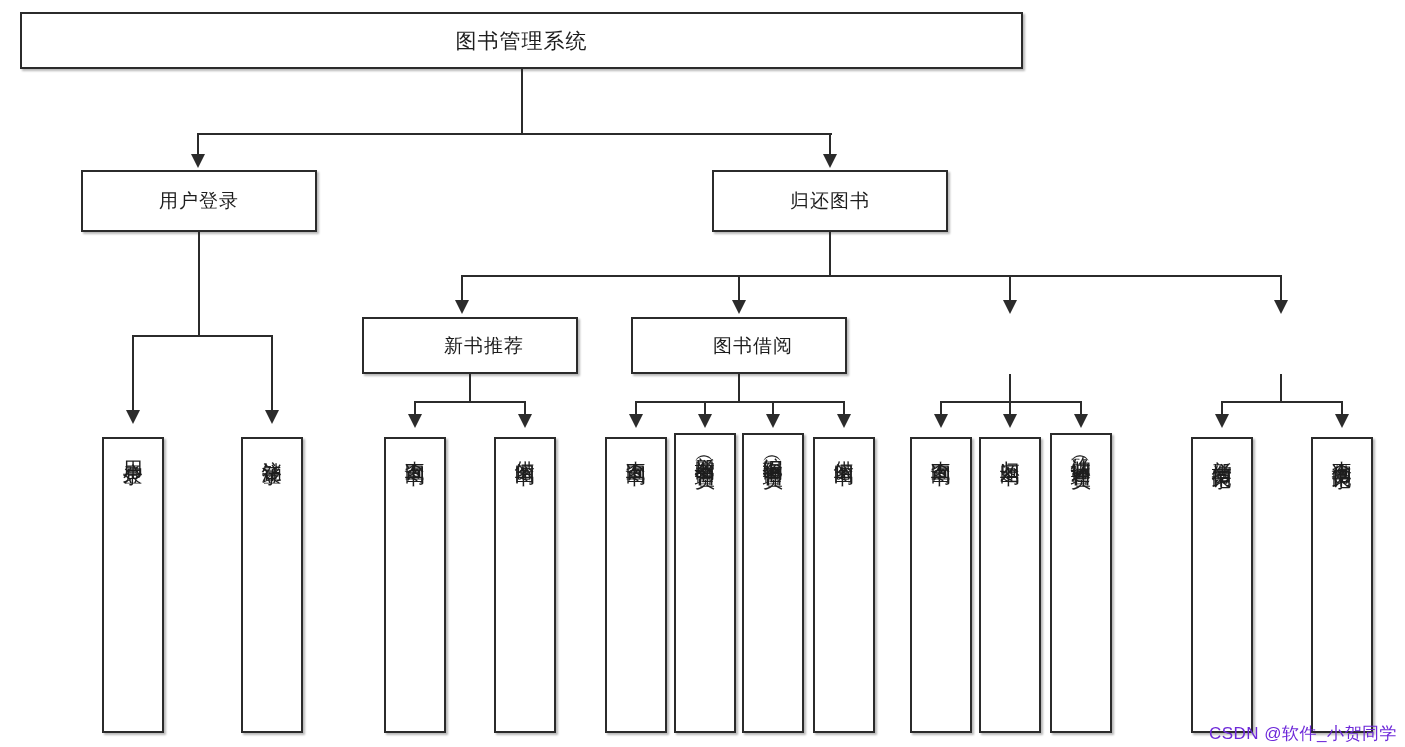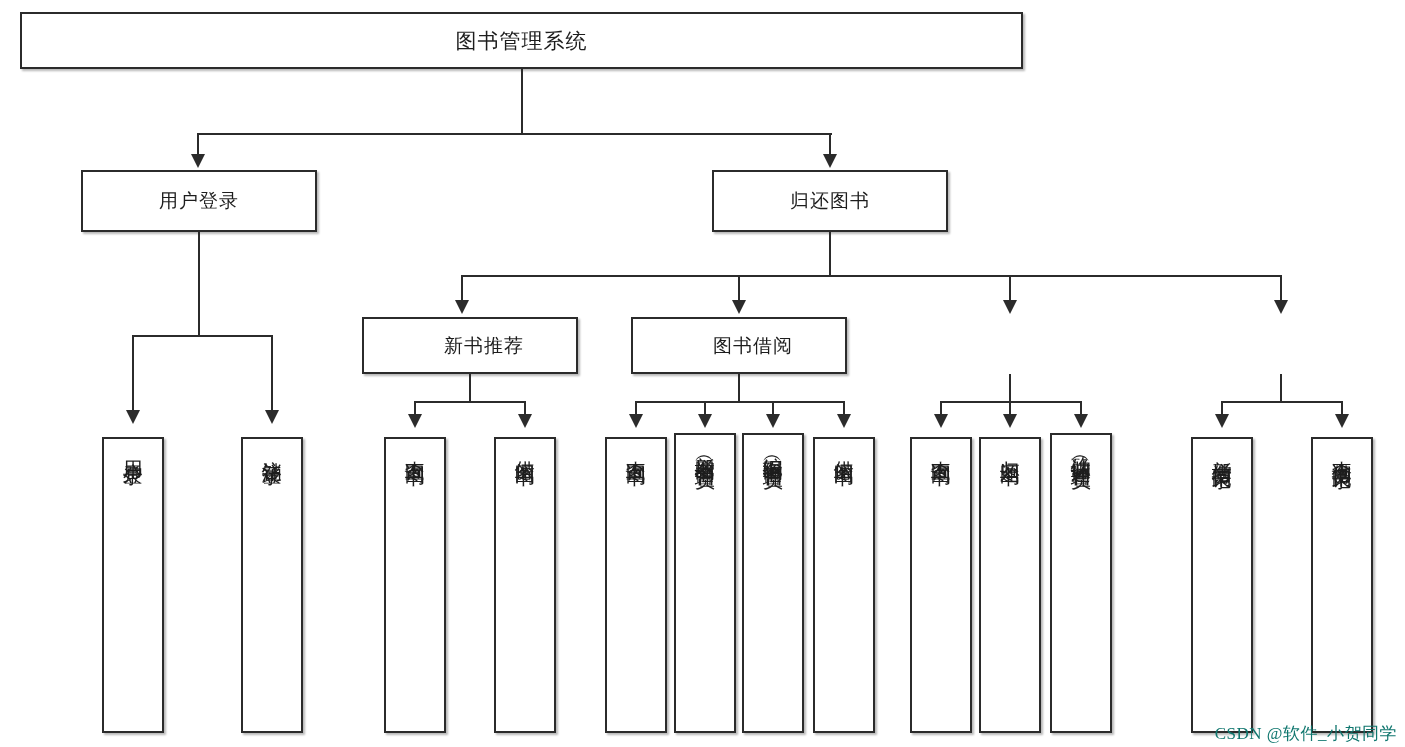--- a/index.html
+++ b/index.html
@@ -74,24 +74,23 @@
     border-left: 7px solid transparent;
     border-right: 7px solid transparent;
     border-top: 14px solid #2b2b2b;
   }
   
   #watermark {
     position: absolute;
     right: 8px;
     bottom: 2px;
     font-size: 17px;
-    color: #0f766e;
+    color: #6d28d9;
     white-space: nowrap;
     letter-spacing: 0.5px;
-    font-family: Liberation Serif, serif;
   }
 </style>
 </head>
 <body>
 
 <div id="canvas">
 
   <div class="node root" style="left:20px; top:12px; width:1003px; height:57px;">
     <span>图书管理系统</span>
   </div>

